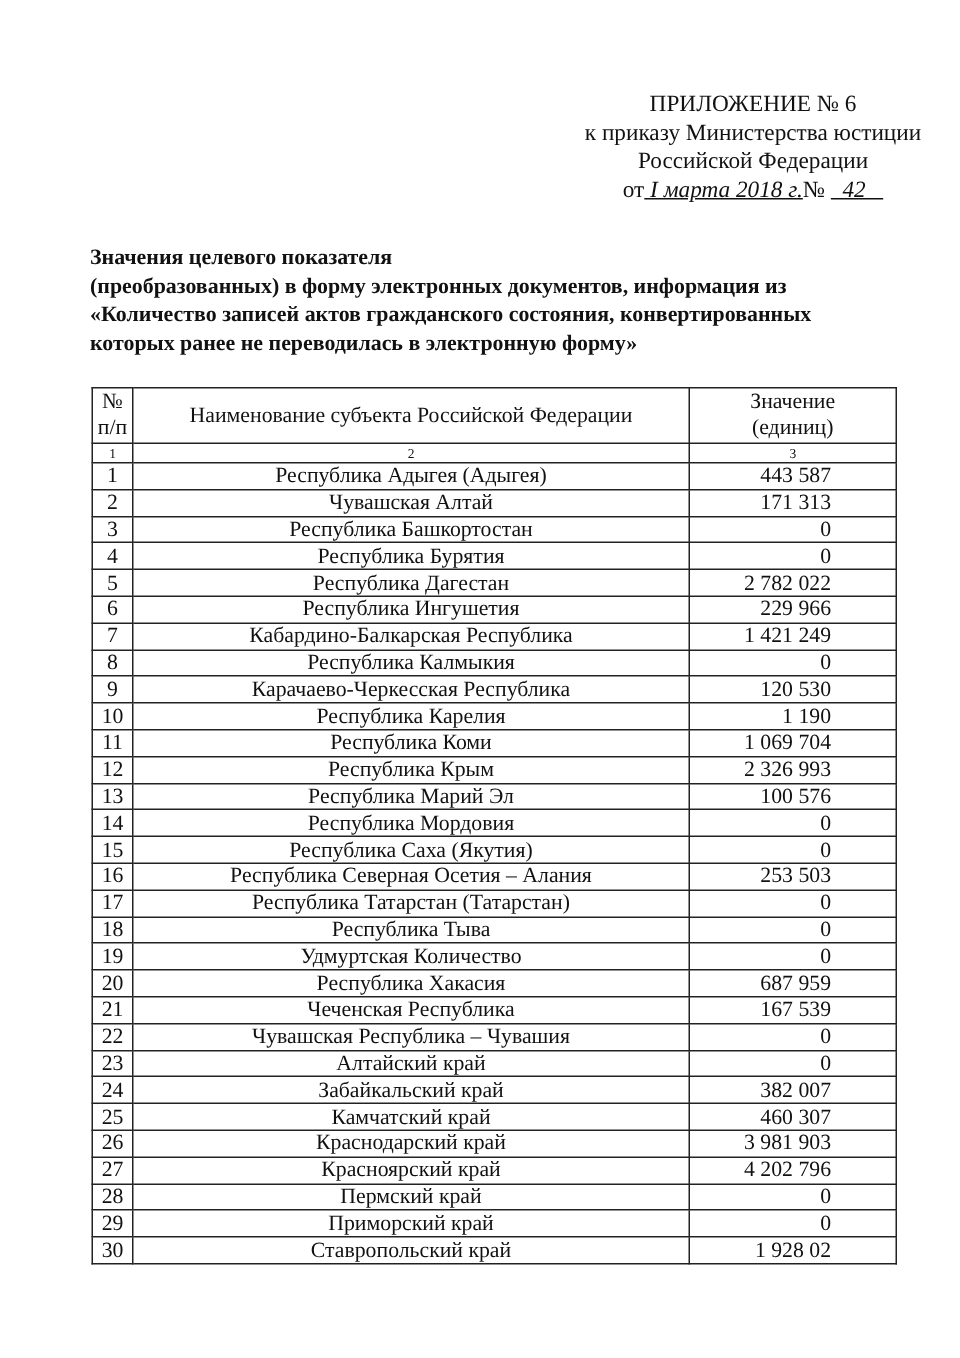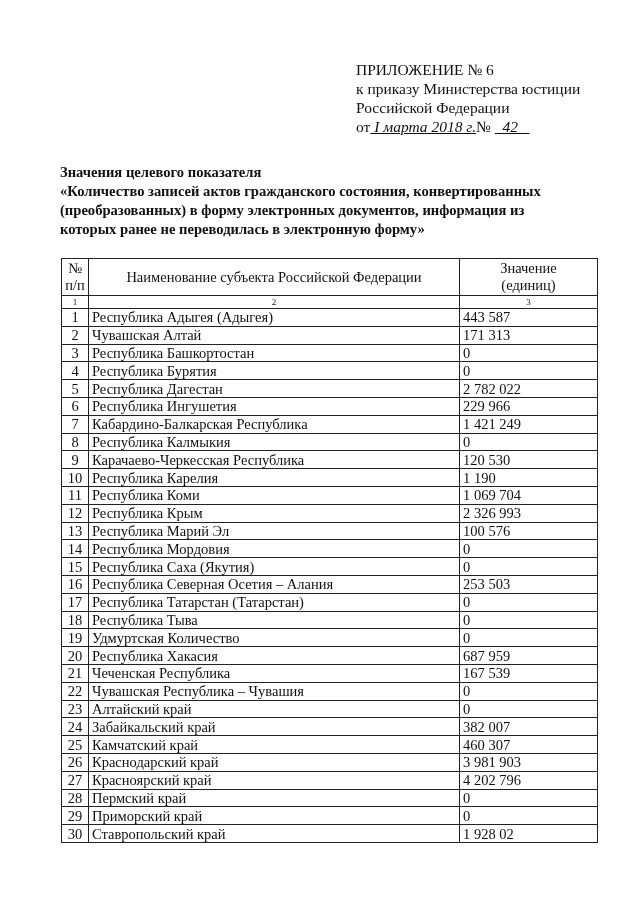--- a/index.html
+++ b/index.html
@@ -2,22 +2,22 @@
 <html><head>
 <meta charset="utf-8">
 <style>
   html, body { margin: 0; padding: 0; }
   body {
     width: 640px; height: 905px; background: #ffffff; position: relative;
     font-family: "Liberation Serif", "DejaVu Serif", serif; color: #111;
     overflow: hidden;
   }
   .appendix {
-    position: absolute; left: 356px; top: 60px; width: 260px;
-    font-size: 15.5px; line-height: 19px;
+    position: absolute; left: 372px; top: 60px; width: 260px;
+    text-align: center; font-size: 15.5px; line-height: 19px;
   }
   .appendix .line { display: block; white-space: nowrap; }
   .order-line { display: block; white-space: nowrap; }
   .order-line .u { text-decoration: underline; font-style: italic; }
   .title-block {
     position: absolute; left: 60px; top: 163px; width: 540px;
     text-align: left; font-weight: bold; font-size: 14.6px; line-height: 19px;
   }
   .title-block .line { display: block; white-space: nowrap; }
   table.data {
@@ -28,39 +28,39 @@
     border: 1px solid #222; padding: 0 3px; font-weight: normal;
     white-space: nowrap; overflow: hidden;
   }
   col.c1 { width: 27px; }
   col.c2 { width: 371px; }
   col.c3 { width: 138px; }
   tr.head th { height: 36px; line-height: 17px; text-align: center; vertical-align: middle; font-size: 14.5px; }
   tr.numrow td { height: 12px; line-height: 12px; font-size: 9px; text-align: center; padding: 0; }
   tr.row td { height: 16.8px; line-height: 16px; padding-top: 0; padding-bottom: 0; }
   td.num { text-align: center; padding: 0 !important; }
-  td.name { text-align: left; }
-  td.val { padding-right: 43px !important; }
+  td.name { text-align: center; }
+  td.val { text-align: right; padding-right: 43px !important; }
 </style>
 </head>
 <body>
 
 <div class="appendix">
   <span class="line">ПРИЛОЖЕНИЕ № 6</span>
   <span class="line">к приказу Министерства юстиции</span>
   <span class="line">Российской Федерации</span>
   <span class="order-line">
     <span>от</span><span class="u"> I  марта  2018  г.</span><span>№</span>&nbsp;<span class="u" style="white-space:pre">  42   </span>
   </span>
 </div>
 
 <div class="title-block">
   <span class="line">Значения целевого показателя</span>
+  <span class="line">(преобразованных) в форму электронных документов, информация из</span>
   <span class="line">«Количество записей актов гражданского состояния, конвертированных</span>
-  <span class="line">(преобразованных) в форму электронных документов, информация из</span>
   <span class="line">которых ранее не переводилась в электронную форму»</span>
 </div>
 
 <table class="data">
   <colgroup>
       <col class="c1">
       <col class="c2">
       <col class="c3">
     </colgroup>
   <thead>

